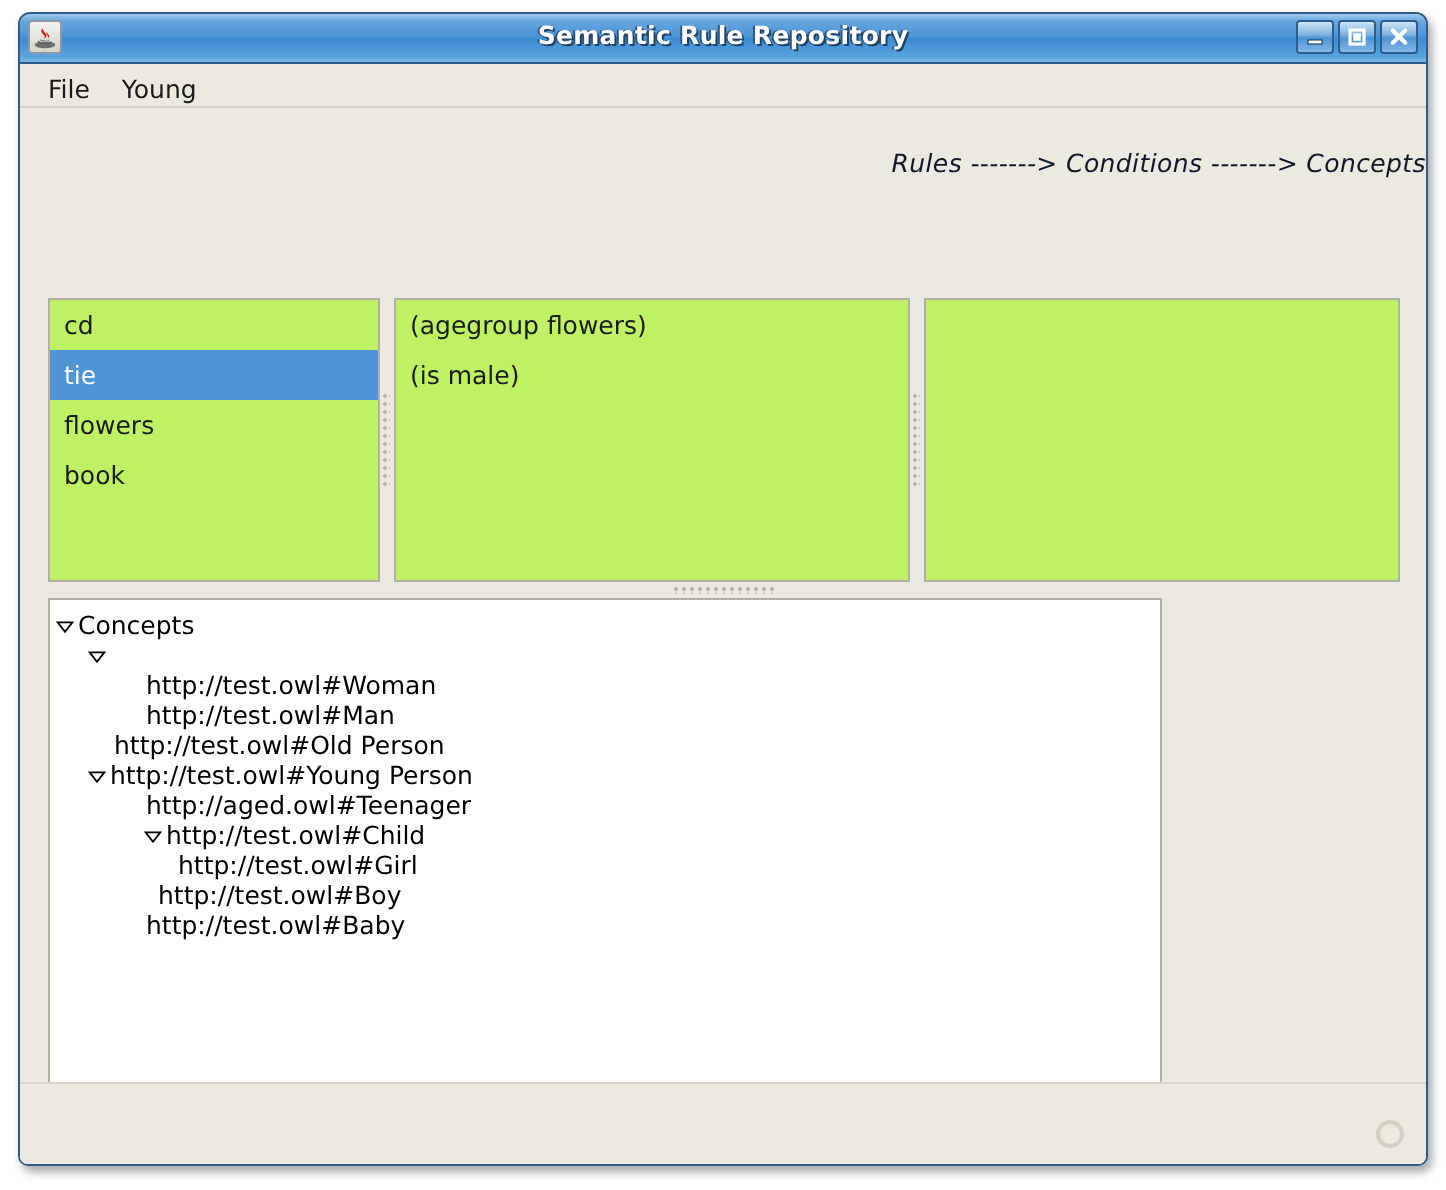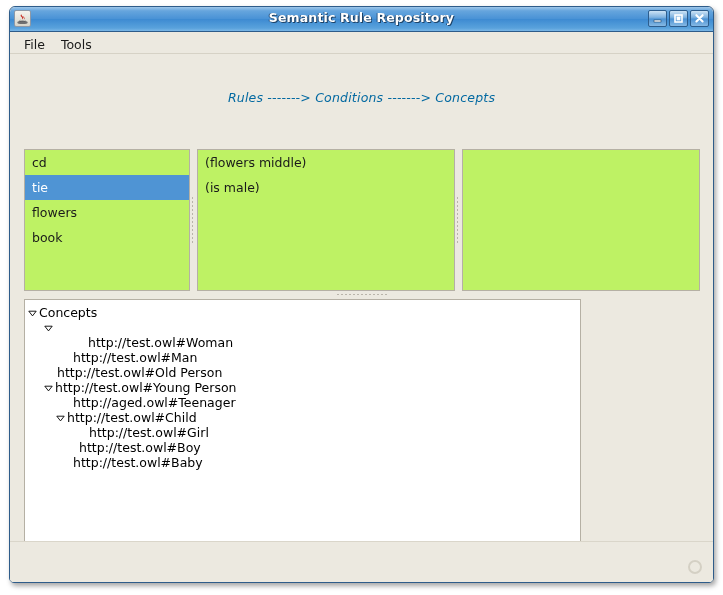--- a/index.html
+++ b/index.html
@@ -103,25 +103,25 @@
   .content {
     position: relative;
     height: 531px;
     background: #ece9e0;
   }
 
   
   .breadcrumb {
     position: absolute;
     left: 0; right: 0;
-    top: 36px;
-    text-align: center;
+    top: 20px;
+    text-align: right;
     font-size: 12.5px;
     font-style: italic;
-    color: #0369a1;
+    color: #0f172a;
     letter-spacing: 0.2px;
   }
 
   
   .panes {
     position: absolute;
     left: 14px;
     top: 95px;
     width: 676px;
     height: 142px;
@@ -296,42 +296,42 @@
       <div class="win-btn">
         <svg width="13" height="11" viewBox="0 0 13 11">
           <path d="M3.4 2.2 L9.6 8.4 M9.6 2.2 L3.4 8.4" stroke="#ffffff" stroke-width="2.1" stroke-linecap="round"></path>
         </svg>
       </div>
     </div>
   </div>
 
   <div class="menubar">
     <div class="menu-item">File</div>
-    <div class="menu-item">Tools</div>
+    <div class="menu-item">Young</div>
   </div>
 
   <div class="content">
 
     <div class="breadcrumb">Rules -------&gt; Conditions -------&gt; Concepts</div>
 
     <div class="panes">
 
       <div class="pane pane-rules">
         <div class="list-item">cd</div>
         <div class="list-item selected">tie</div>
         <div class="list-item">flowers</div>
         <div class="list-item">book</div>
       </div>
 
       <div class="divider-v">
         <div class="grip"></div>
       </div>
 
       <div class="pane pane-conds">
-        <div class="list-item">(flowers middle)</div>
+        <div class="list-item">(agegroup flowers)</div>
         <div class="list-item">(is male)</div>
       </div>
 
       <div class="divider-v">
         <div class="grip"></div>
       </div>
 
       <div class="pane pane-concept"></div>
     </div>
 
@@ -344,39 +344,39 @@
         <span class="tw"><svg width="9" height="7" viewBox="0 0 9 7">
               <path d="M0.8 1.2 L8.2 1.2 L4.5 5.9 Z" fill="none" stroke="#000" stroke-width="0.9"></path>
             </svg></span>
         <span>Concepts</span>
       </div>
       <div class="tree-row" style="padding-left:16px">
         <span class="tw"><svg width="9" height="7" viewBox="0 0 9 7">
               <path d="M0.8 1.2 L8.2 1.2 L4.5 5.9 Z" fill="none" stroke="#000" stroke-width="0.9"></path>
             </svg></span>
       </div>
-      <div class="tree-row" style="padding-left:63px">
+      <div class="tree-row" style="padding-left:48px">
         <span>http://test.owl#Woman</span>
       </div>
       <div class="tree-row" style="padding-left:48px">
         <span>http://test.owl#Man</span>
       </div>
       <div class="tree-row" style="padding-left:32px">
         <span>http://test.owl#Old Person</span>
       </div>
       <div class="tree-row" style="padding-left:16px">
         <span class="tw"><svg width="9" height="7" viewBox="0 0 9 7">
               <path d="M0.8 1.2 L8.2 1.2 L4.5 5.9 Z" fill="none" stroke="#000" stroke-width="0.9"></path>
             </svg></span>
         <span>http://test.owl#Young Person</span>
       </div>
       <div class="tree-row" style="padding-left:48px">
         <span>http://aged.owl#Teenager</span>
       </div>
-      <div class="tree-row" style="padding-left:28px">
+      <div class="tree-row" style="padding-left:44px">
         <span class="tw"><svg width="9" height="7" viewBox="0 0 9 7">
               <path d="M0.8 1.2 L8.2 1.2 L4.5 5.9 Z" fill="none" stroke="#000" stroke-width="0.9"></path>
             </svg></span>
         <span>http://test.owl#Child</span>
       </div>
       <div class="tree-row" style="padding-left:64px">
         <span>http://test.owl#Girl</span>
       </div>
       <div class="tree-row" style="padding-left:54px">
         <span>http://test.owl#Boy</span>

